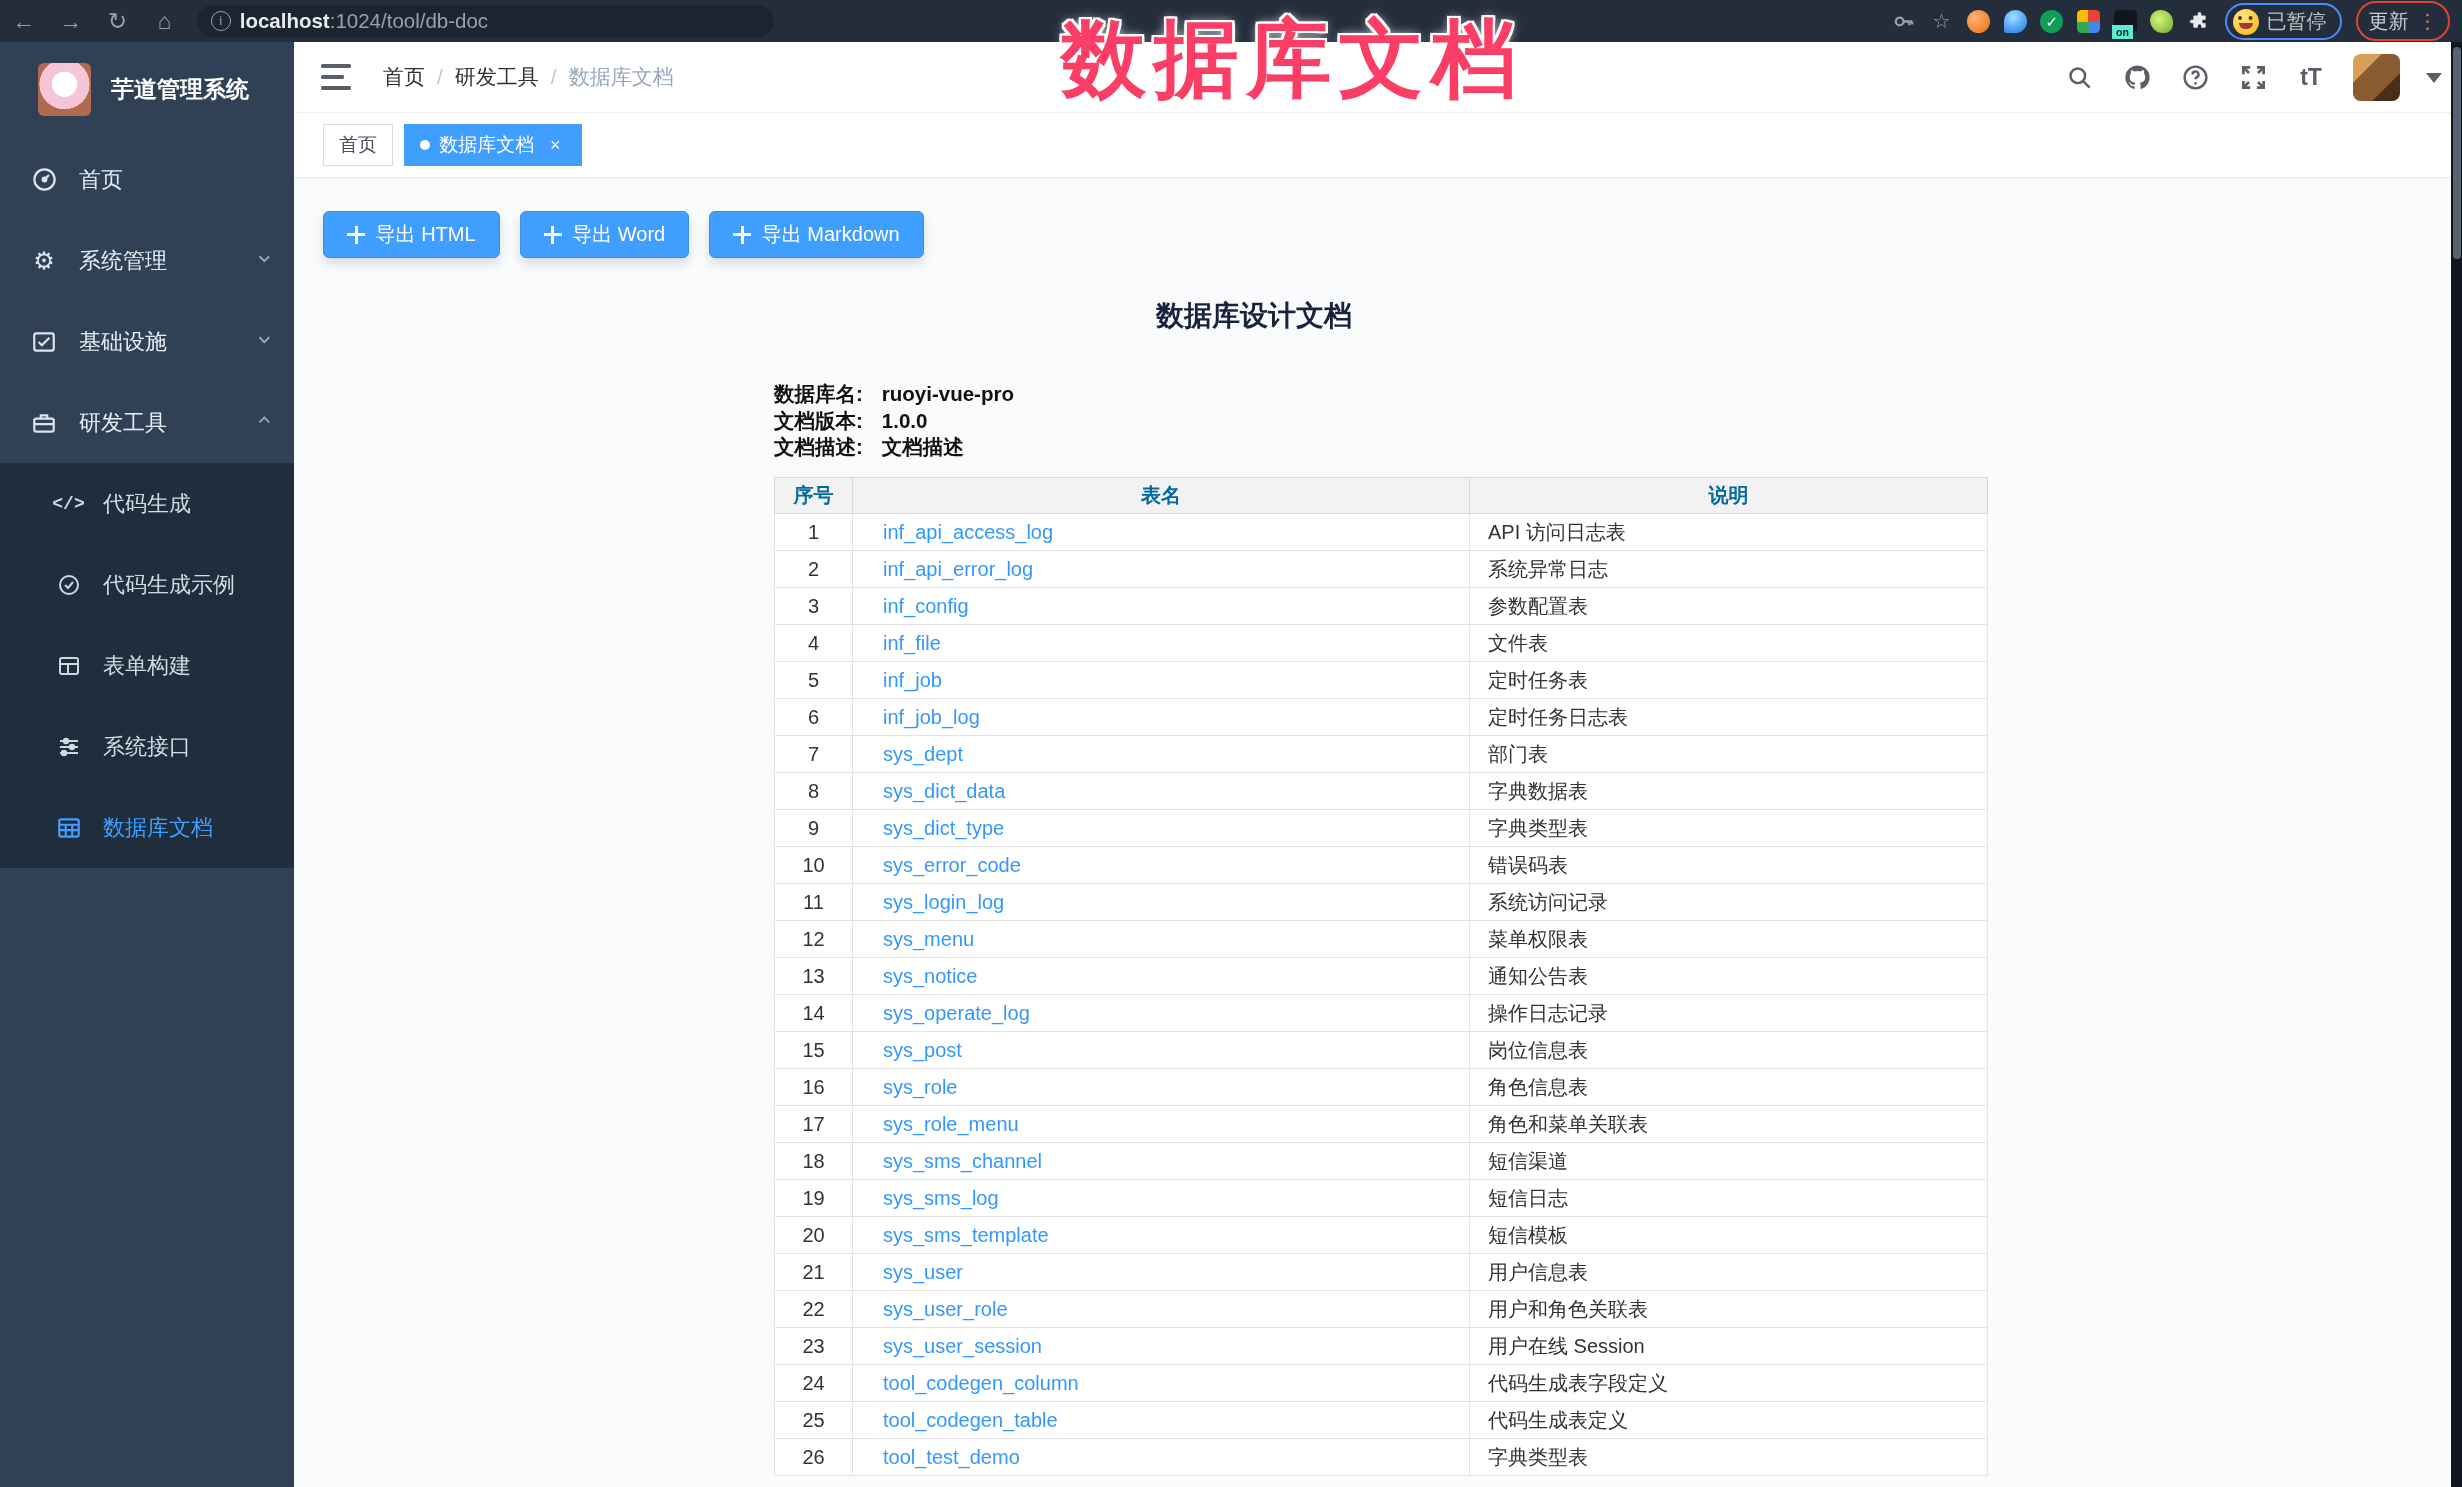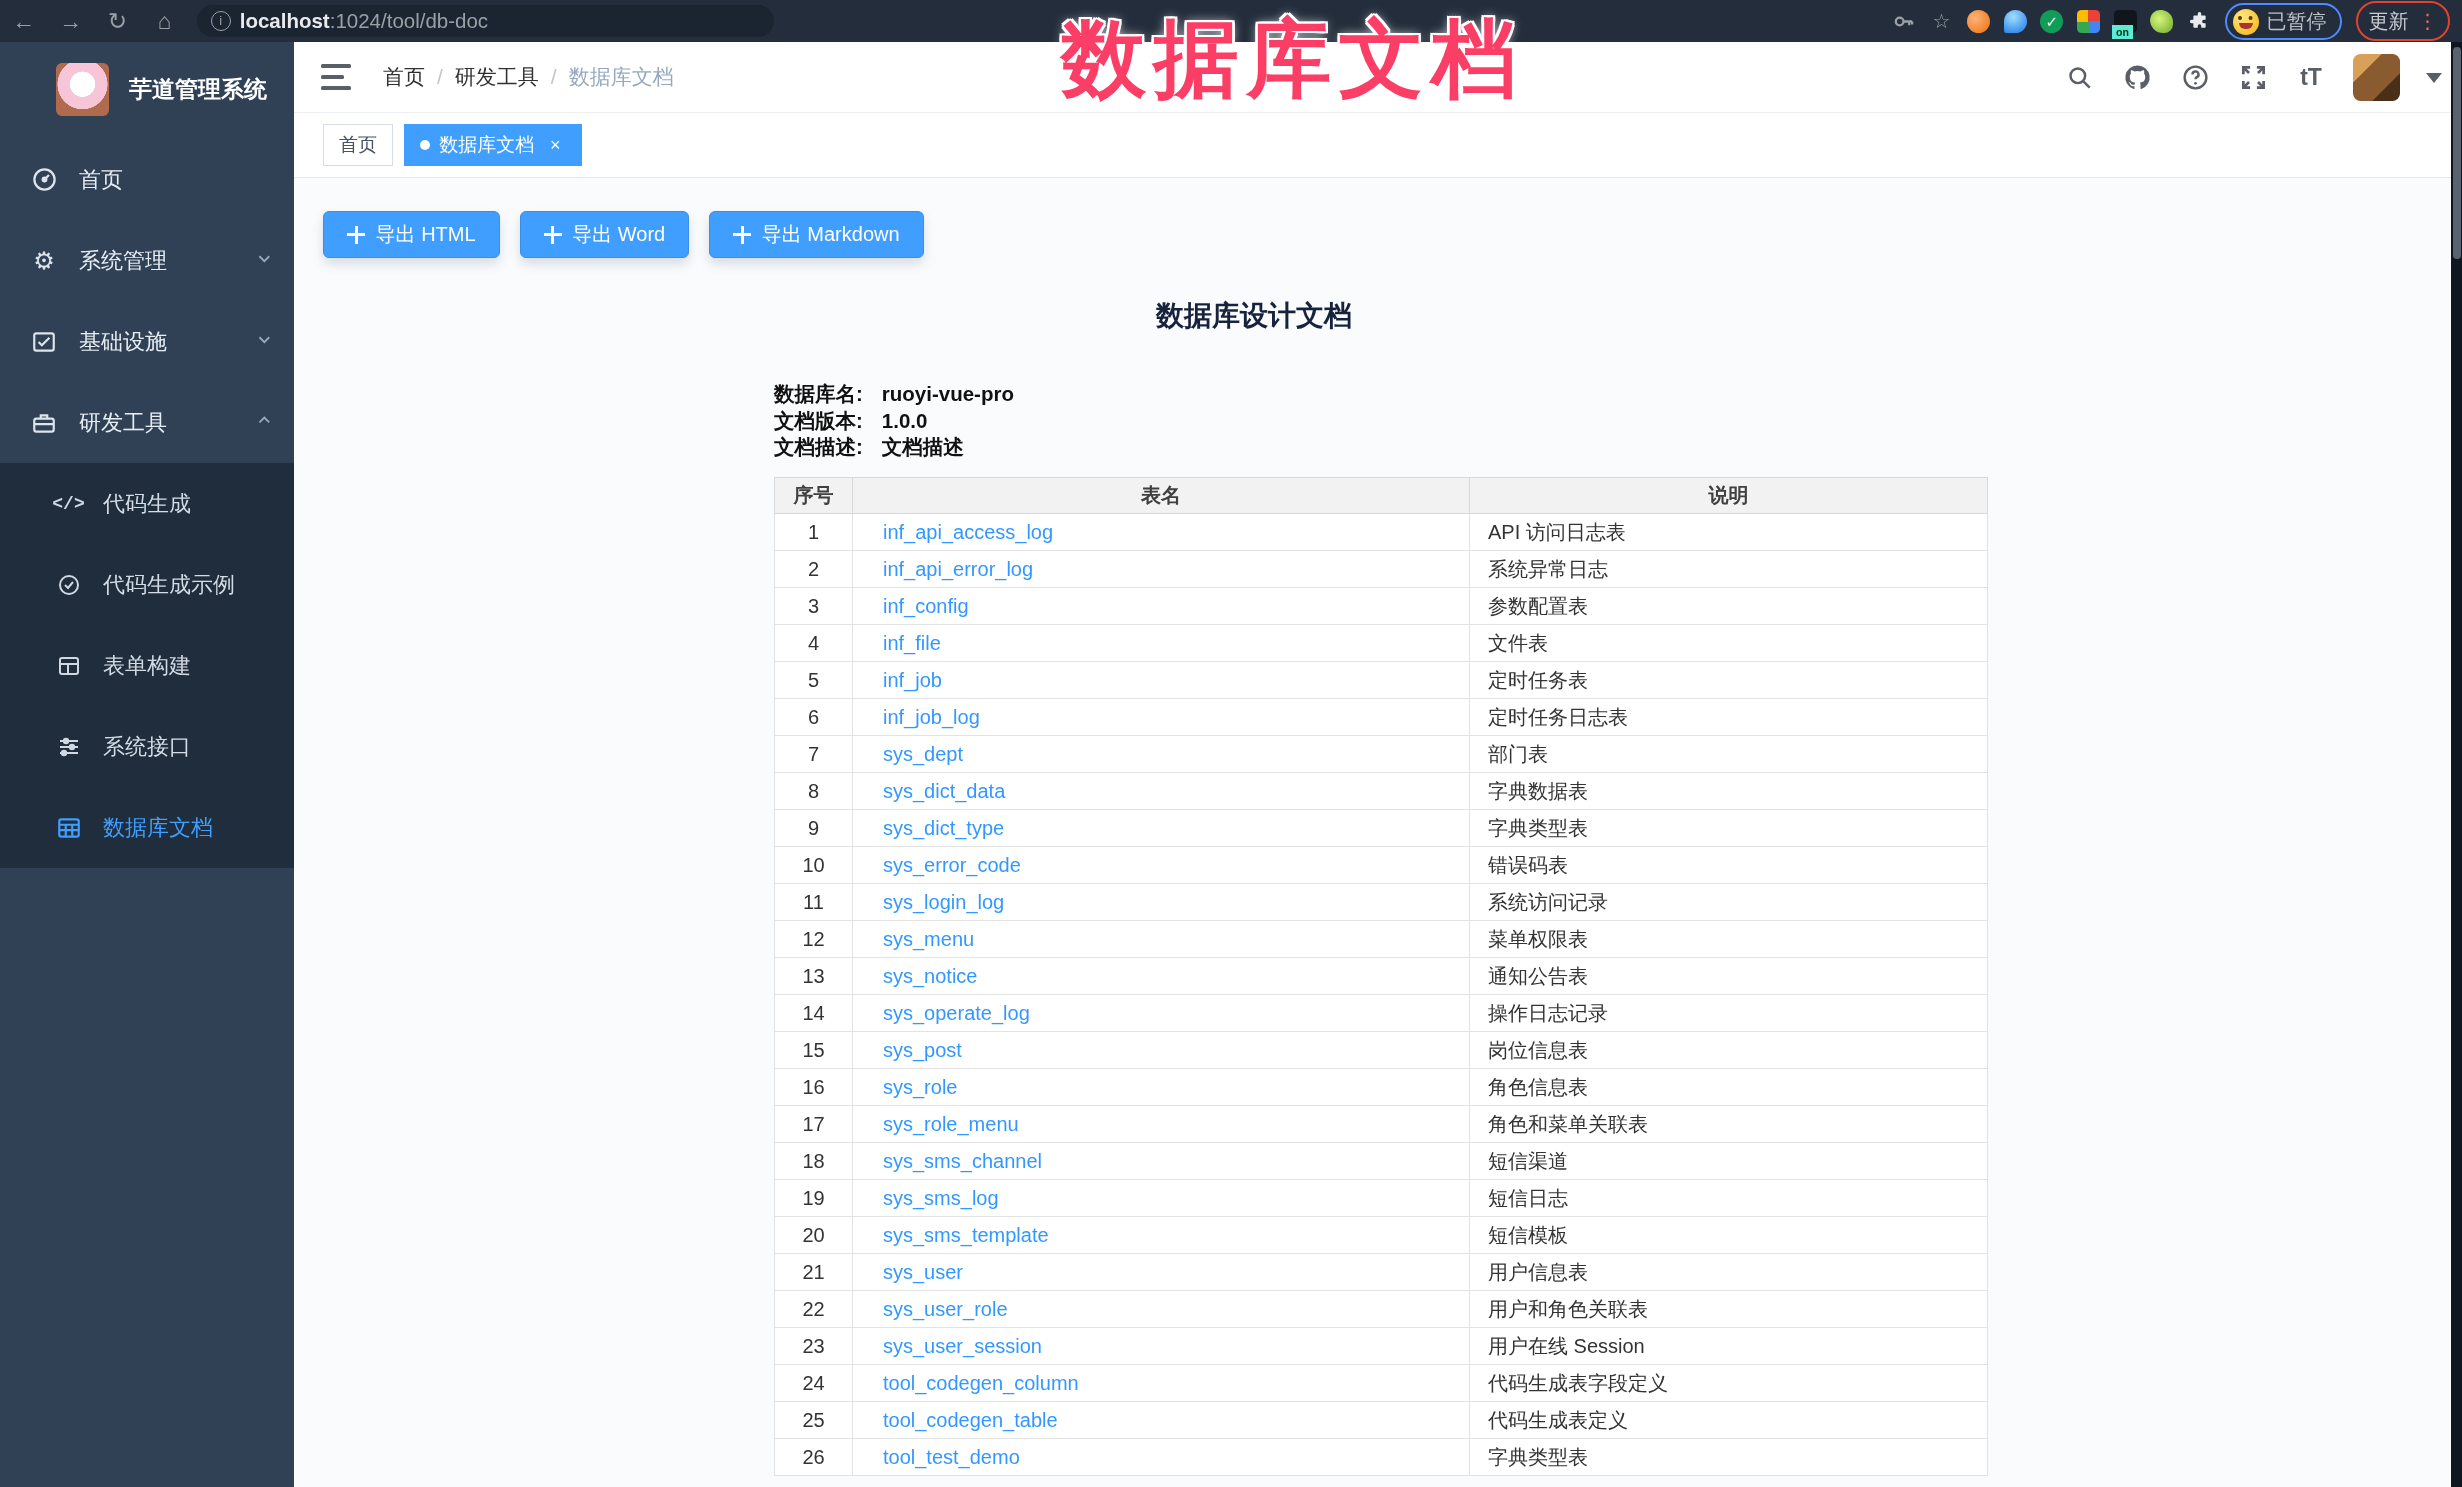--- a/index.html
+++ b/index.html
@@ -50,21 +50,21 @@
   
   .watermark { position:absolute; left:1061px; top:1.5px; z-index:50;
                font-size:85px; font-weight:bold; letter-spacing:7.6px; color:#fb3e66;
                text-shadow: 2.3px 0 0 #fff, -2.3px 0 0 #fff, 0 2.3px 0 #fff, 0 -2.3px 0 #fff,
                             2.3px 2.3px 0 #fff, -2.3px -2.3px 0 #fff, 2.3px -2.3px 0 #fff, -2.3px 2.3px 0 #fff,
                             0 0 10.6px rgba(255,255,255,.9); }
 
   
   .sidebar { position:absolute; left:0; top:42px; width:294px; height:1445px;
              background:#304156; z-index:2; }
-  .logo-row { display:flex; align-items:center; gap:20px; padding:18px 0 0 56px; height:76px; }
+  .logo-row { display:flex; align-items:center; gap:20px; padding:18px 0 0 38px; height:76px; }
   .logo-img { width:53px; height:53px; border-radius:6px;
               background:radial-gradient(circle at 50% 40%, #ffffff 0 30%, #f6c6d8 31% 60%, #b06a4e 61%); }
   .app-title { color:#ffffff; font-size:23px; font-weight:bold; }
   .menu { margin-top:21px; }
   .menu-item { height:81px; display:flex; align-items:center; padding-left:29px;
                color:#e6edf3; font-size:22px; position:relative; cursor:pointer; }
   .menu-item .mi-icon { width:30px; height:30px; margin-right:20px; display:flex;
                         align-items:center; justify-content:center; color:#dde4ec; font-size:24px; }
   .chev { position:absolute; right:21px; top:50%; width:16.7px; height:16.7px; margin-top:-10.6px; }
   .chev svg { stroke:#9aa8ba; }
@@ -121,21 +121,21 @@
   .plus-icon::after { left:0; top:7.6px; width:18px; height:3px; }
 
   .doc { width:960px; margin:39px 0 0 480px; }
   .doc-title { text-align:center; font-size:28px; font-weight:bold; color:#17233d; }
   .doc-meta { margin-top:46px; }
   .meta-line { font-size:20.5px; font-weight:bold; color:#111; line-height:26.6px; }
   .meta-line .meta-label { margin-right:19px; }
 
   table.db { margin-top:16.7px; width:1214px; border-collapse:collapse; background:#fff; }
   table.db th { background:#f2f2f2; border:1.5px solid #d9d9d9; height:36px;
-                font-size:20px; color:#404040; font-weight:bold; text-align:center; }
+                font-size:20px; color:#0369a1; font-weight:bold; text-align:center; }
   table.db td { border:1.5px solid #e3e3e3; height:37px; font-size:20px; color:#333;
                 background:#fff; padding:0 7.6px; }
   table.db td:first-child { text-align:center; width:78px; }
   table.db td:nth-child(2) { width:617px; padding-left:30px;margin-left:44px; }
   table.db td:nth-child(3) { padding-left:18px; }
   table.db a { color:#3298ff; text-decoration:none; cursor:pointer; }
 
   
   .v-scrollbar { position:absolute; right:0; top:42px; width:10.6px; height:1445px;
                  background:#10161f; z-index:6; }

